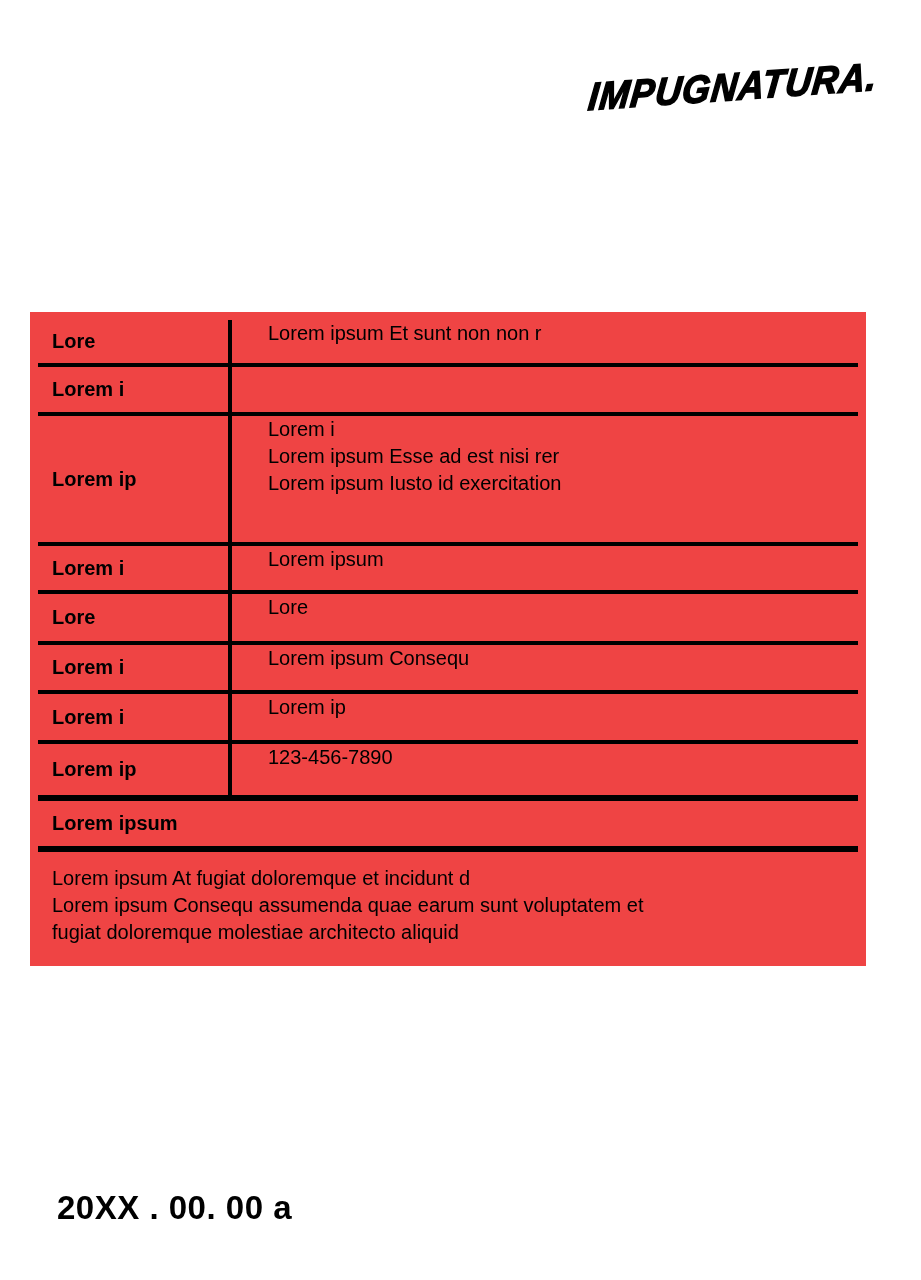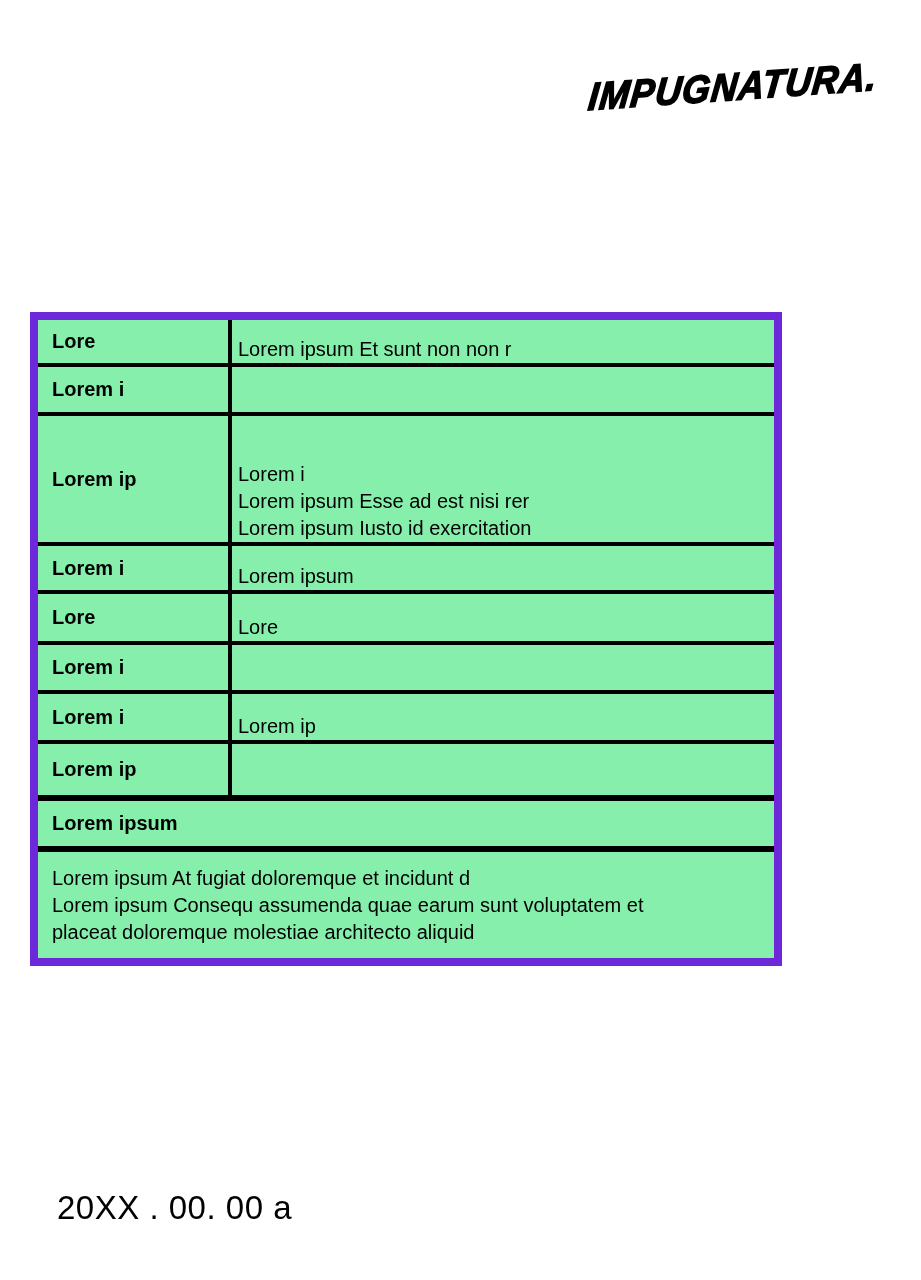--- a/index.html
+++ b/index.html
@@ -30,24 +30,24 @@
     transform: rotate(-4deg) skewX(-10deg) scaleY(1.08);
     transform-origin: right center;
     -webkit-text-stroke: 1.4px #000000;
   }
 
   
   .doc-table {
     position: absolute;
     left: 30px;
     top: 312px;
-    width: 752px;
+    width: 836px;
     box-sizing: border-box;
-    border: 8px solid #6d28d9;
-    background: #86efac;
+    border: 8px solid #ef4444;
+    background: #ef4444;
   }
   .t-row {
     display: flex;
     border-bottom: 4px solid #000000;
     box-sizing: content-box;
   }
   .t-row.section-end {
     border-bottom: 6px solid #000000;
   }
   .label-cell {
@@ -58,22 +58,22 @@
     display: flex;
     align-items: center;
     padding-left: 14px;
     font-weight: bold;
     font-size: 20px;
   }
   .value-cell {
     flex: 1;
     display: flex;
     flex-direction: column;
-    justify-content: flex-end;
-    padding-left: 6px;
+    justify-content: flex-start;
+    padding-left: 36px;
     font-size: 20px;
     line-height: 27px;
   }
   .header-row {
     display: flex;
     align-items: center;
     height: 45px;
     padding-left: 14px;
     font-weight: bold;
     font-size: 20px;
@@ -89,21 +89,21 @@
     font-size: 20px;
     line-height: 27px;
   }
 
   
   .footer-date {
     position: absolute;
     left: 57px;
     top: 1189px;
     font-size: 33px;
-    font-weight: normal;
+    font-weight: bold;
     letter-spacing: 0.5px;
   }
 </style>
 </head>
 <body>
 
 <div class="page">
 
   <div class="logo">IMPUGNATURA.</div>
 
@@ -138,38 +138,44 @@
 
     <div class="t-row" style="height:47px">
       <div class="label-cell">Lore</div>
       <div class="value-cell">
         <span>Lore</span>
       </div>
     </div>
 
     <div class="t-row" style="height:45px">
       <div class="label-cell">Lorem i</div>
+      <div class="value-cell">
+        <span>Lorem ipsum Consequ</span>
+      </div>
     </div>
 
     <div class="t-row" style="height:46px">
       <div class="label-cell">Lorem i</div>
       <div class="value-cell">
         <span>Lorem ip</span>
       </div>
     </div>
 
     <div class="t-row section-end" style="height:51px">
       <div class="label-cell">Lorem ip</div>
+      <div class="value-cell">
+        <span>123-456-7890</span>
+      </div>
     </div>
 
     <div class="header-row">Lorem ipsum</div>
 
     <div class="note-row">
       <span>Lorem ipsum At fugiat doloremque et incidunt d</span>
       <span>Lorem ipsum Consequ assumenda quae earum sunt voluptatem et</span>
-      <span>placeat doloremque molestiae architecto aliquid</span>
+      <span>fugiat doloremque molestiae architecto aliquid</span>
     </div>
 
   </div>
 
   <div class="footer-date">20XX . 00. 00 a</div>
 
 </div>
 
 </body></html>

